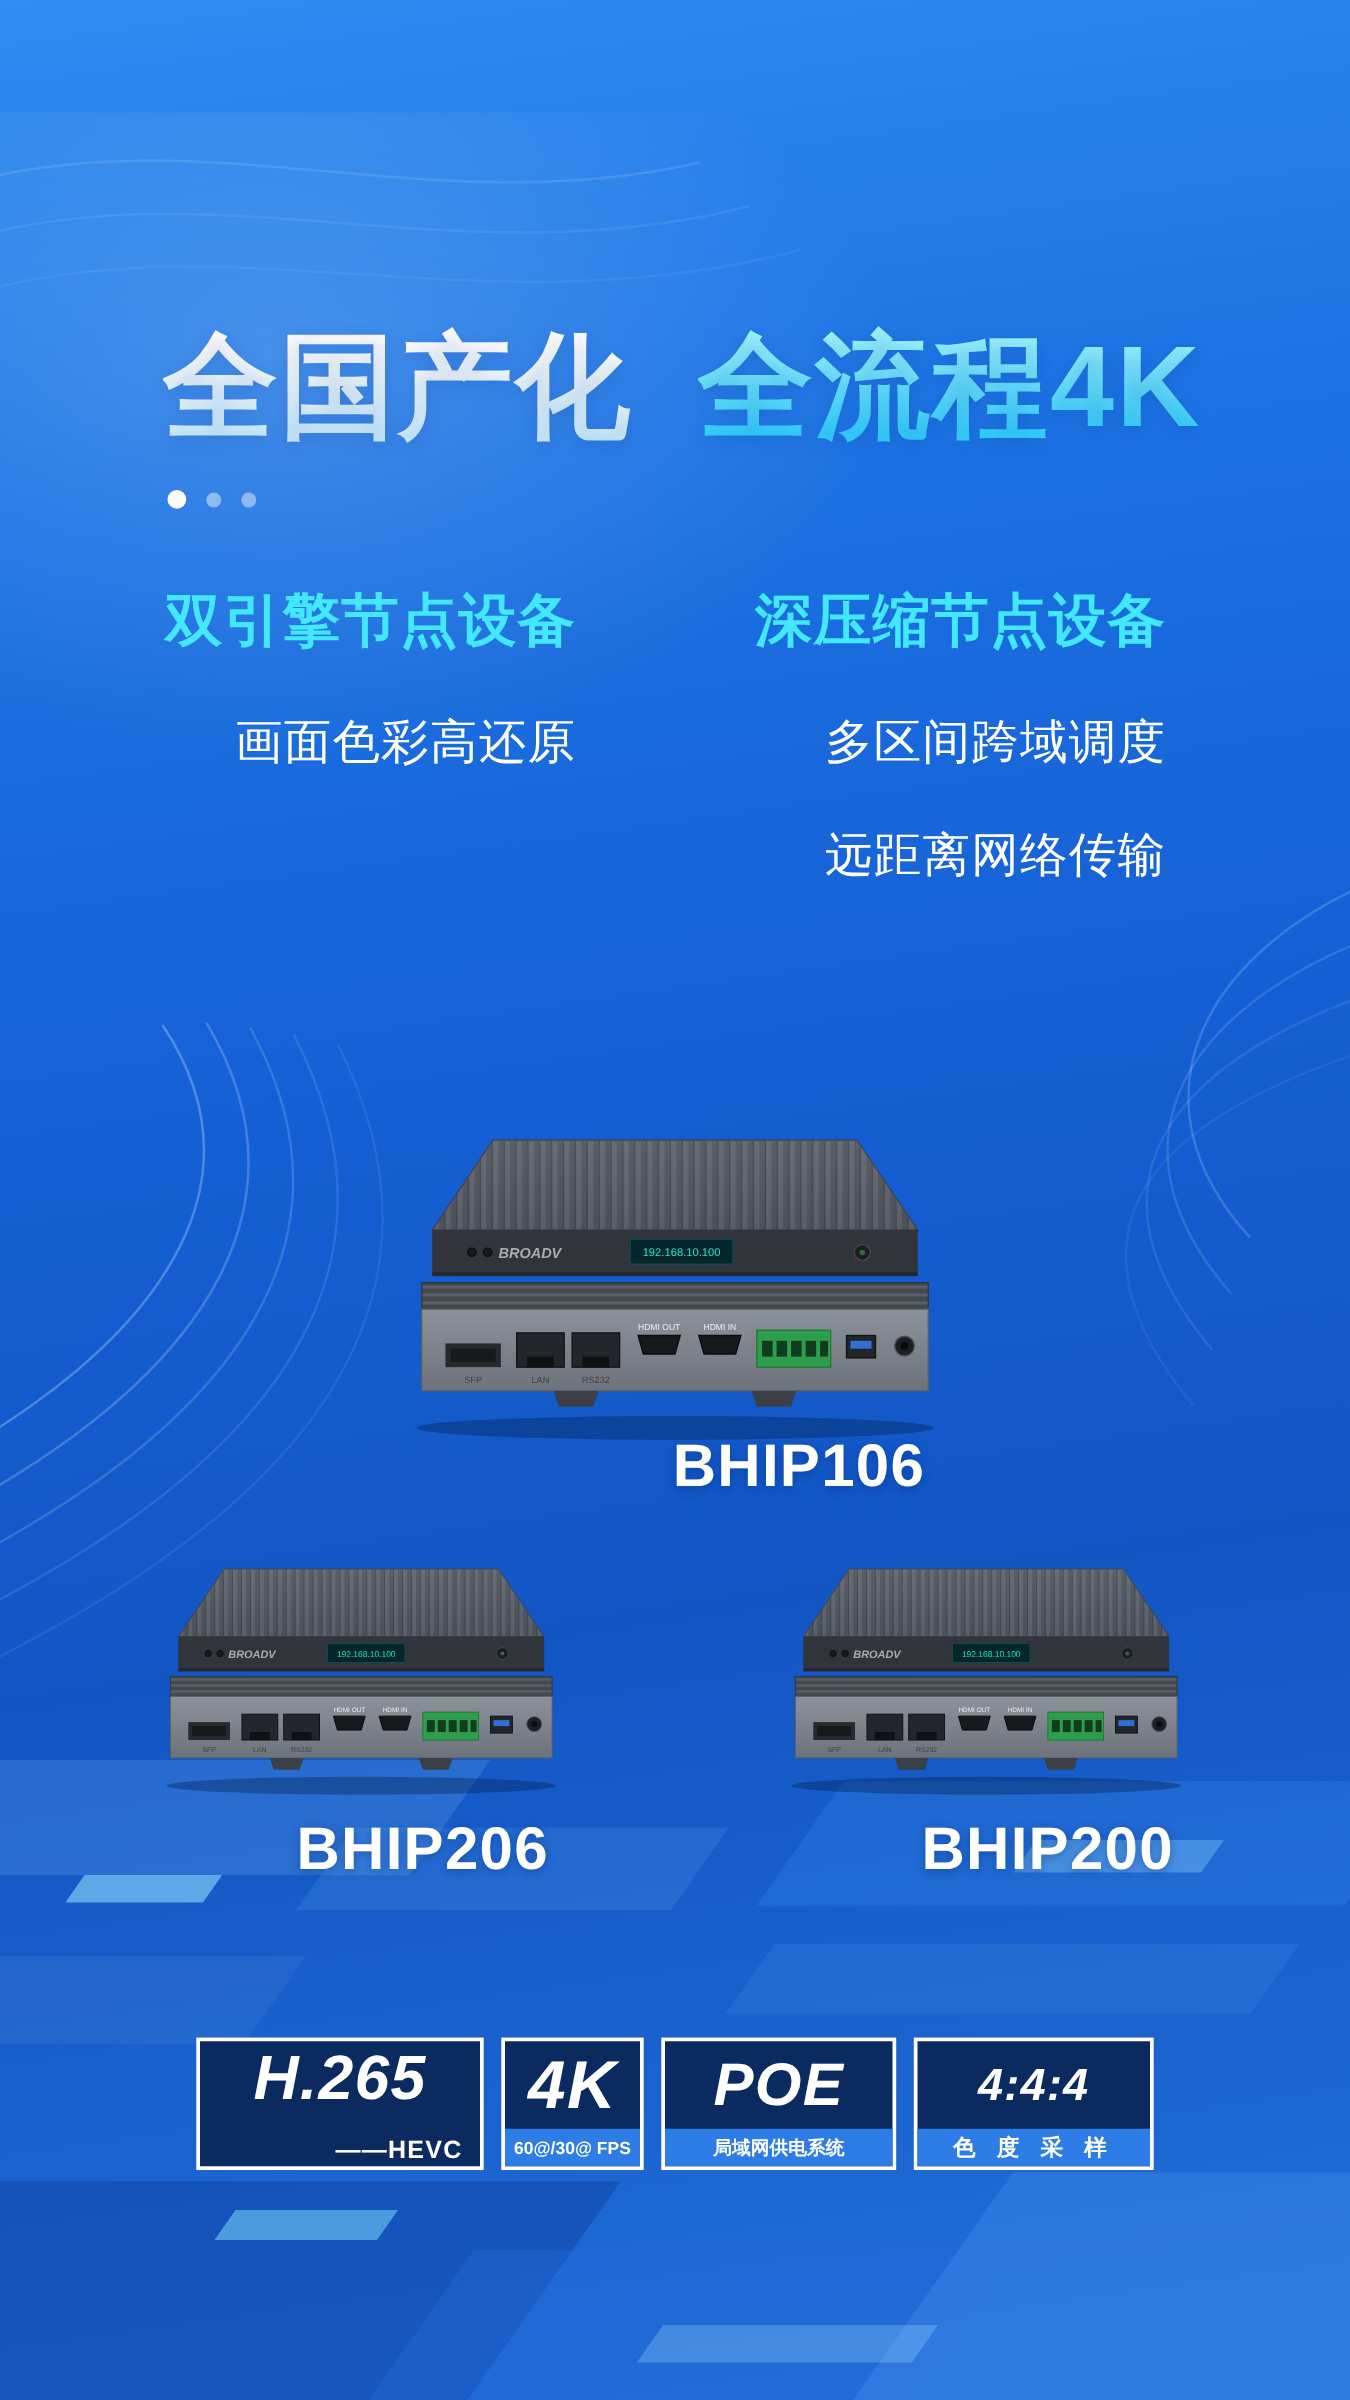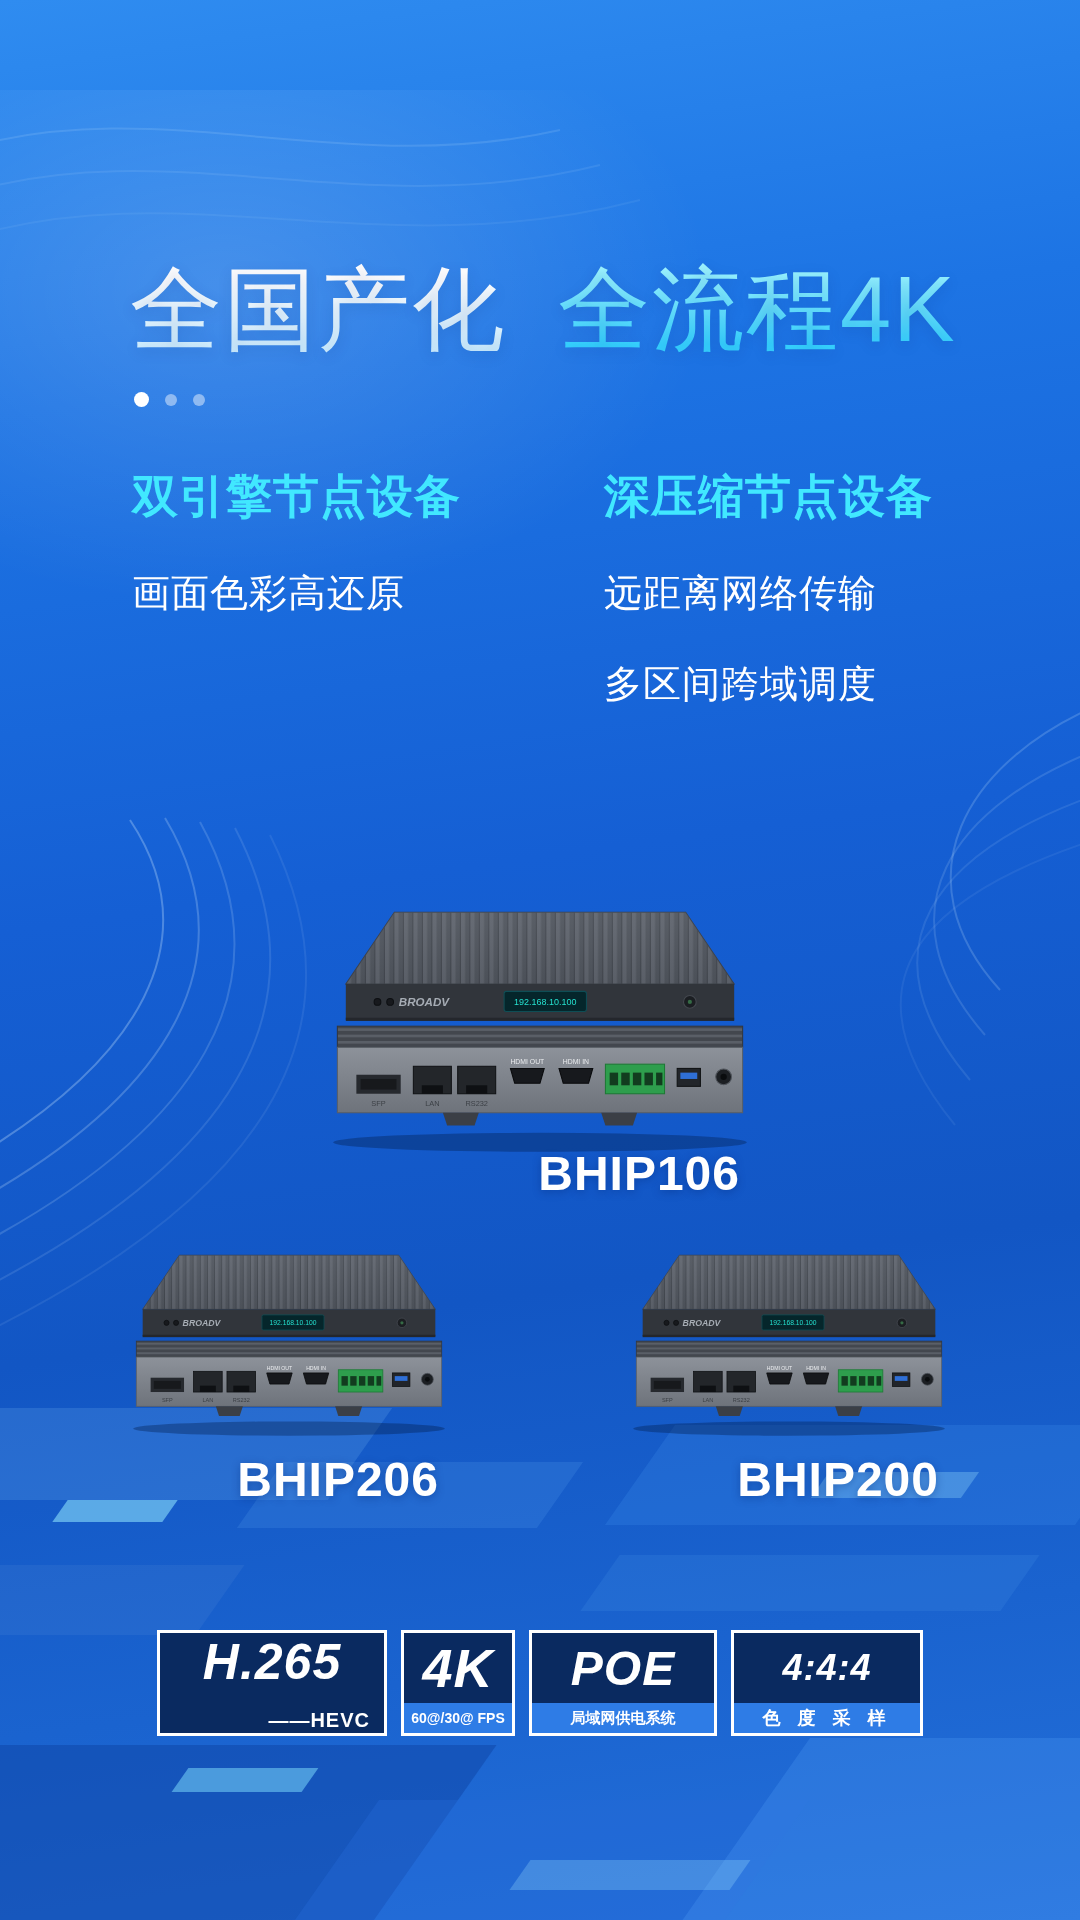--- a/index.html
+++ b/index.html
@@ -19,33 +19,33 @@
   .d5{left:820px;top:1472px;width:150px;height:26px;background:rgba(160,230,255,.30);}
   .d6{left:-60px;top:1565px;width:280px;height:70px;background:rgba(255,255,255,.05);}
   .d7{left:600px;top:1555px;width:420px;height:56px;background:rgba(120,200,255,.10);}
   .d8{left:-90px;top:1745px;width:520px;height:190px;background:rgba(14,64,160,.45);}
   .d9{left:330px;top:1800px;width:430px;height:140px;background:rgba(36,105,215,.38);}
   .d10{left:740px;top:1738px;width:460px;height:200px;background:rgba(90,170,255,.22);}
   .d11{left:180px;top:1768px;width:130px;height:24px;background:rgba(130,225,255,.5);}
   .d12{left:520px;top:1860px;width:220px;height:30px;background:rgba(170,235,255,.25);}
 
   .title{position:absolute;left:130px;top:248px;z-index:2;white-space:nowrap;
-    font-weight:400;font-size:92px;letter-spacing:2px;
+    font-weight:700;font-size:92px;letter-spacing:2px;
     text-shadow:0 4px 14px rgba(0,40,120,.15);}
   .t1{background:linear-gradient(180deg,#ffffff 20%,#cdeeff 90%);
     -webkit-background-clip:text;background-clip:text;color:transparent;-webkit-text-fill-color:transparent;}
   .t2{margin-left:52px;background:linear-gradient(180deg,#9df4ff 10%,#35d2ff 85%);
     -webkit-background-clip:text;background-clip:text;color:transparent;-webkit-text-fill-color:transparent;}
 
   .dots{position:absolute;left:134px;top:392px;z-index:2;display:flex;align-items:center;gap:16px;}
   .dot{border-radius:50%;}
   .dot-active{width:15px;height:15px;background:#ffffff;}
   .dot-idle{width:12px;height:12px;background:rgba(255,255,255,.45);}
 
-  .feat{position:absolute;top:466px;z-index:2;}
+  .feat{position:absolute;top:466px;z-index:2;text-align:right;}
   .feat-left{left:132px;}
   .feat-right{left:604px;}
   .fhead{font-size:46px;font-weight:800;color:#41e8ff;margin-bottom:40px;letter-spacing:1px;}
   .fline{font-size:38px;font-weight:500;color:#ffffff;margin-bottom:40px;letter-spacing:1px;}
 
   .device{position:absolute;z-index:2;}
   .dev106{left:318px;top:908px;width:444px;height:248px;}
   .dev206{left:122px;top:1252px;width:334px;height:187px;}
   .dev200{left:622px;top:1252px;width:334px;height:187px;}
 
@@ -112,22 +112,22 @@
   <span class="dot dot-idle"></span>
   <span class="dot dot-idle"></span>
 </div>
 
 <div class="feat feat-left">
   <div class="fhead">双引擎节点设备</div>
   <div class="fline">画面色彩高还原</div>
 </div>
 <div class="feat feat-right">
   <div class="fhead">深压缩节点设备</div>
+  <div class="fline">多区间跨域调度</div>
   <div class="fline">远距离网络传输</div>
-  <div class="fline">多区间跨域调度</div>
 </div>
 
 <svg class="defs-holder" aria-hidden="true">
   <defs>
     <linearGradient id="gTop" x1="0" y1="0" x2="0" y2="1">
       <stop offset="0" stop-color="#787d86"></stop>
         <stop offset="1" stop-color="#454a52"></stop>
     </linearGradient>
     <pattern id="finsV" width="9" height="70" patternUnits="userSpaceOnUse">
       <rect width="9" height="70" fill="#4e535b"></rect>

